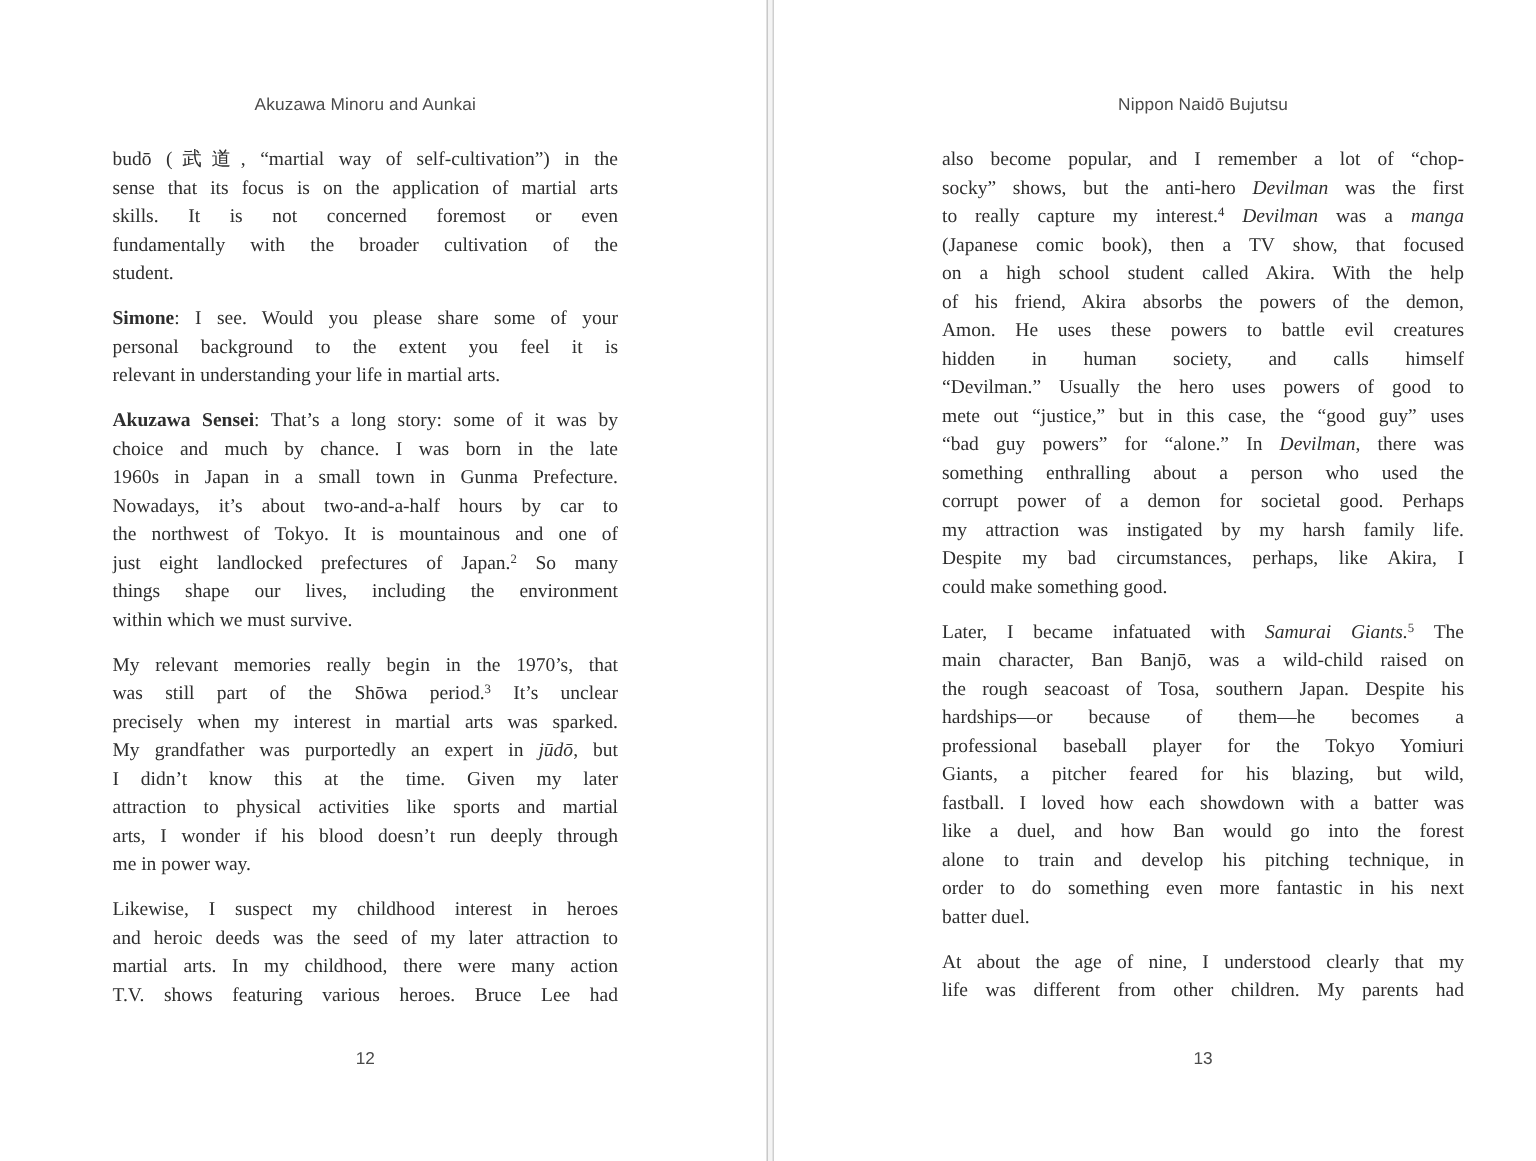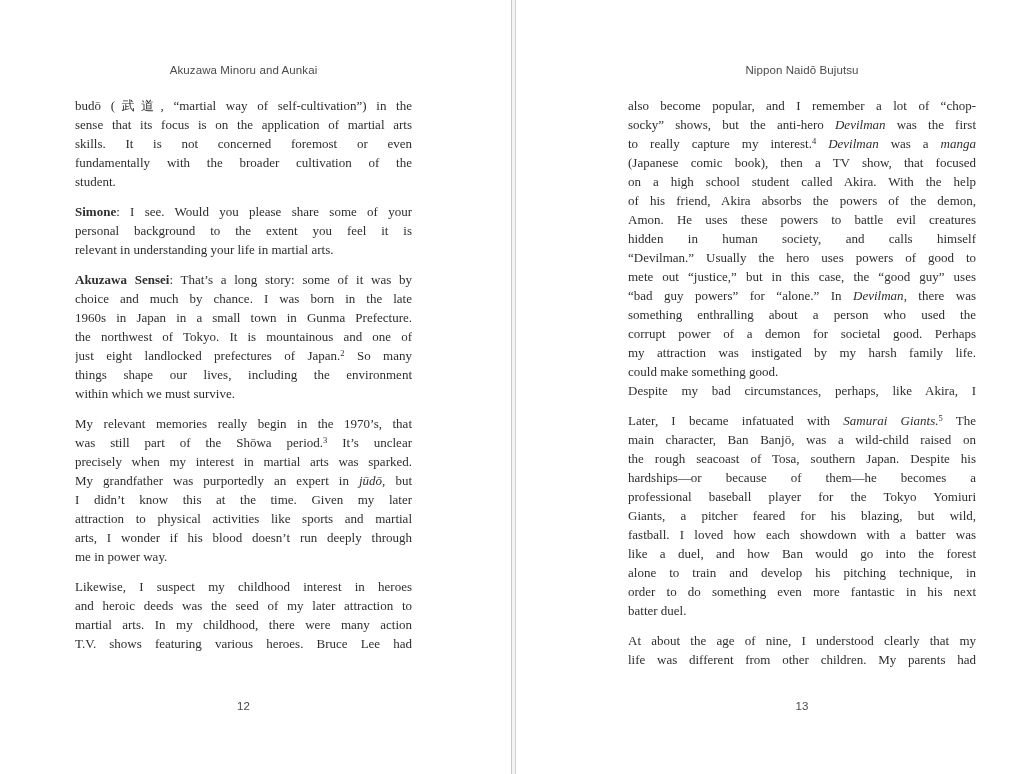--- a/index.html
+++ b/index.html
@@ -104,20 +104,21 @@
         </div>
         <div class="paragraph">
           <div class="line"><span class="b">Simone</span><span>: I see. Would you please share some of your</span></div>
           <div class="line"><span>personal background to the extent you feel it is</span></div>
           <div class="line lastline"><span>relevant in understanding your life in martial arts.</span></div>
         </div>
         <div class="paragraph">
           <div class="line"><span class="b">Akuzawa Sensei</span><span>: That’s a long story: some of it was by</span></div>
           <div class="line"><span>choice and much by chance. I was born in the late</span></div>
           <div class="line"><span>1960s in Japan in a small town in Gunma Prefecture.</span></div>
+          <div class="line"><span>Nowadays, it’s about two-and-a-half hours by car to</span></div>
           <div class="line"><span>the northwest of Tokyo. It is mountainous and one of</span></div>
           <div class="line"><span>just eight landlocked prefectures of Japan.</span><span class="sup">2</span><span> So many</span></div>
           <div class="line"><span>things shape our lives, including the environment</span></div>
           <div class="line lastline"><span>within which we must survive.</span></div>
         </div>
         <div class="paragraph">
           <div class="line"><span>My relevant memories really begin in the 1970’s, that</span></div>
           <div class="line"><span>was still part of the Shōwa period.</span><span class="sup">3</span><span> It’s unclear</span></div>
           <div class="line"><span>precisely when my interest in martial arts was sparked.</span></div>
           <div class="line"><span>My grandfather was purportedly an expert in </span><span class="i">jūdō</span><span>, but</span></div>
@@ -149,22 +150,22 @@
           <div class="line"><span>on a high school student called Akira. With the help</span></div>
           <div class="line"><span>of his friend, Akira absorbs the powers of the demon,</span></div>
           <div class="line"><span>Amon. He uses these powers to battle evil creatures</span></div>
           <div class="line"><span>hidden in human society, and calls himself</span></div>
           <div class="line"><span>“Devilman.” Usually the hero uses powers of good to</span></div>
           <div class="line"><span>mete out “justice,” but in this case, the “good guy” uses</span></div>
           <div class="line"><span>“bad guy powers” for “alone.” In </span><span class="i">Devilman</span><span>, there was</span></div>
           <div class="line"><span>something enthralling about a person who used the</span></div>
           <div class="line"><span>corrupt power of a demon for societal good. Perhaps</span></div>
           <div class="line"><span>my attraction was instigated by my harsh family life.</span></div>
+          <div class="line"><span>Despite my bad circumstances, perhaps, like Akira, I</span></div>
           <div class="line lastline"><span>could make something good.</span></div>
-          <div class="line"><span>Despite my bad circumstances, perhaps, like Akira, I</span></div>
         </div>
         <div class="paragraph">
           <div class="line"><span>Later, I became infatuated with </span><span class="i">Samurai Giants.</span><span class="sup">5</span><span> The</span></div>
           <div class="line"><span>main character, Ban Banjō, was a wild-child raised on</span></div>
           <div class="line"><span>the rough seacoast of Tosa, southern Japan. Despite his</span></div>
           <div class="line"><span>hardships—or because of them—he becomes a</span></div>
           <div class="line"><span>professional baseball player for the Tokyo Yomiuri</span></div>
           <div class="line"><span>Giants, a pitcher feared for his blazing, but wild,</span></div>
           <div class="line"><span>fastball. I loved how each showdown with a batter was</span></div>
           <div class="line"><span>like a duel, and how Ban would go into the forest</span></div>

